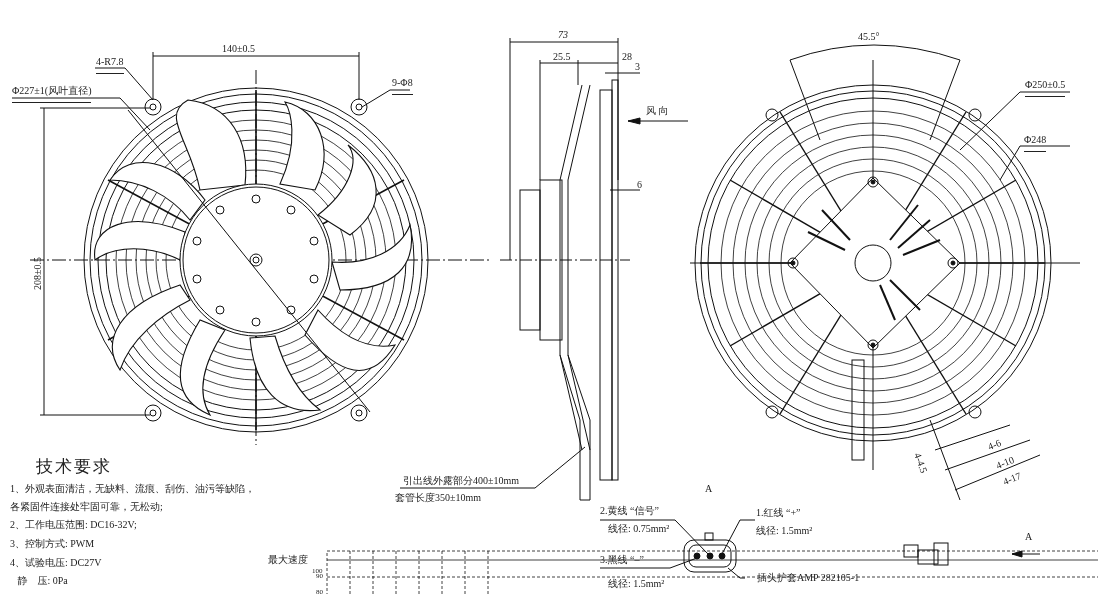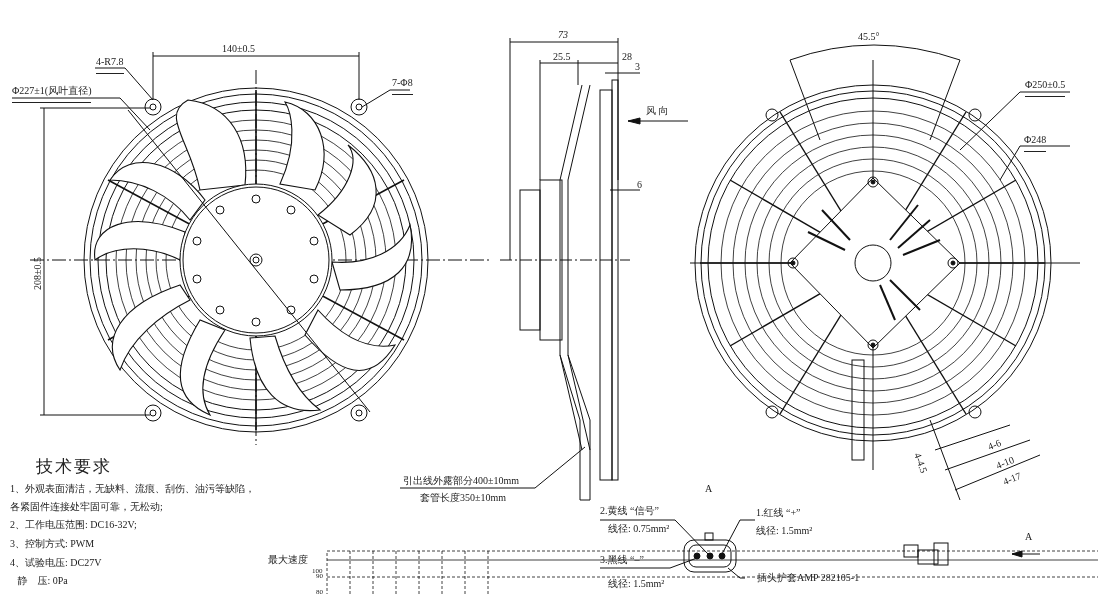--- a/index.html
+++ b/index.html
@@ -214,31 +214,31 @@
       <line x1="419" y1="551" x2="419" y2="594"></line>
     <line x1="442" y1="551" x2="442" y2="594"></line>
       <line x1="465" y1="551" x2="465" y2="594"></line>
     <line x1="488" y1="551" x2="488" y2="594"></line>
   </g>
 </svg>
 
 <div class="t" style="left:222px;top:44px;">140±0.5</div>
 <div class="t ul" style="left:96px;top:57px;">4-R7.8</div>
 <div class="t ul" style="left:12px;top:86px;">Φ227±1(风叶直径)</div>
-<div class="t ul" style="left:392px;top:78px;">7-Φ8</div>
+<div class="t ul" style="left:392px;top:78px;">9-Φ8</div>
 <div class="t vert" style="left:33px;top:290px;">208±0.5</div>
 
 <div class="t" style="left:558px;top:30px;font-style:italic;">73</div>
 <div class="t" style="left:553px;top:52px;">25.5</div>
 <div class="t" style="left:622px;top:52px;">28</div>
 <div class="t" style="left:635px;top:62px;">3</div>
 <div class="t" style="left:637px;top:180px;">6</div>
 <div class="t" style="left:646px;top:106px;">风 向</div>
 <div class="t" style="left:403px;top:476px;">引出线外露部分400±10mm</div>
-<div class="t" style="left:420px;top:493px;text-align:center;">套管长度350±10mm</div>
+<div class="t" style="left:395px;top:493px;text-align:center;">套管长度350±10mm</div>
 <div class="t" style="left:705px;top:484px;">A</div>
 
 <div class="t" style="left:858px;top:32px;">45.5°</div>
 <div class="t ul" style="left:1025px;top:80px;">Φ250±0.5</div>
 <div class="t ul" style="left:1024px;top:135px;">Φ248</div>
 <div class="t" style="left:988px;top:440px;transform:rotate(-22deg);">4-6</div>
 <div class="t" style="left:996px;top:458px;transform:rotate(-22deg);">4-10</div>
 <div class="t" style="left:1003px;top:474px;transform:rotate(-22deg);">4-17</div>
 <div class="t" style="left:910px;top:458px;transform:rotate(70deg);">4-4.5</div>
 

